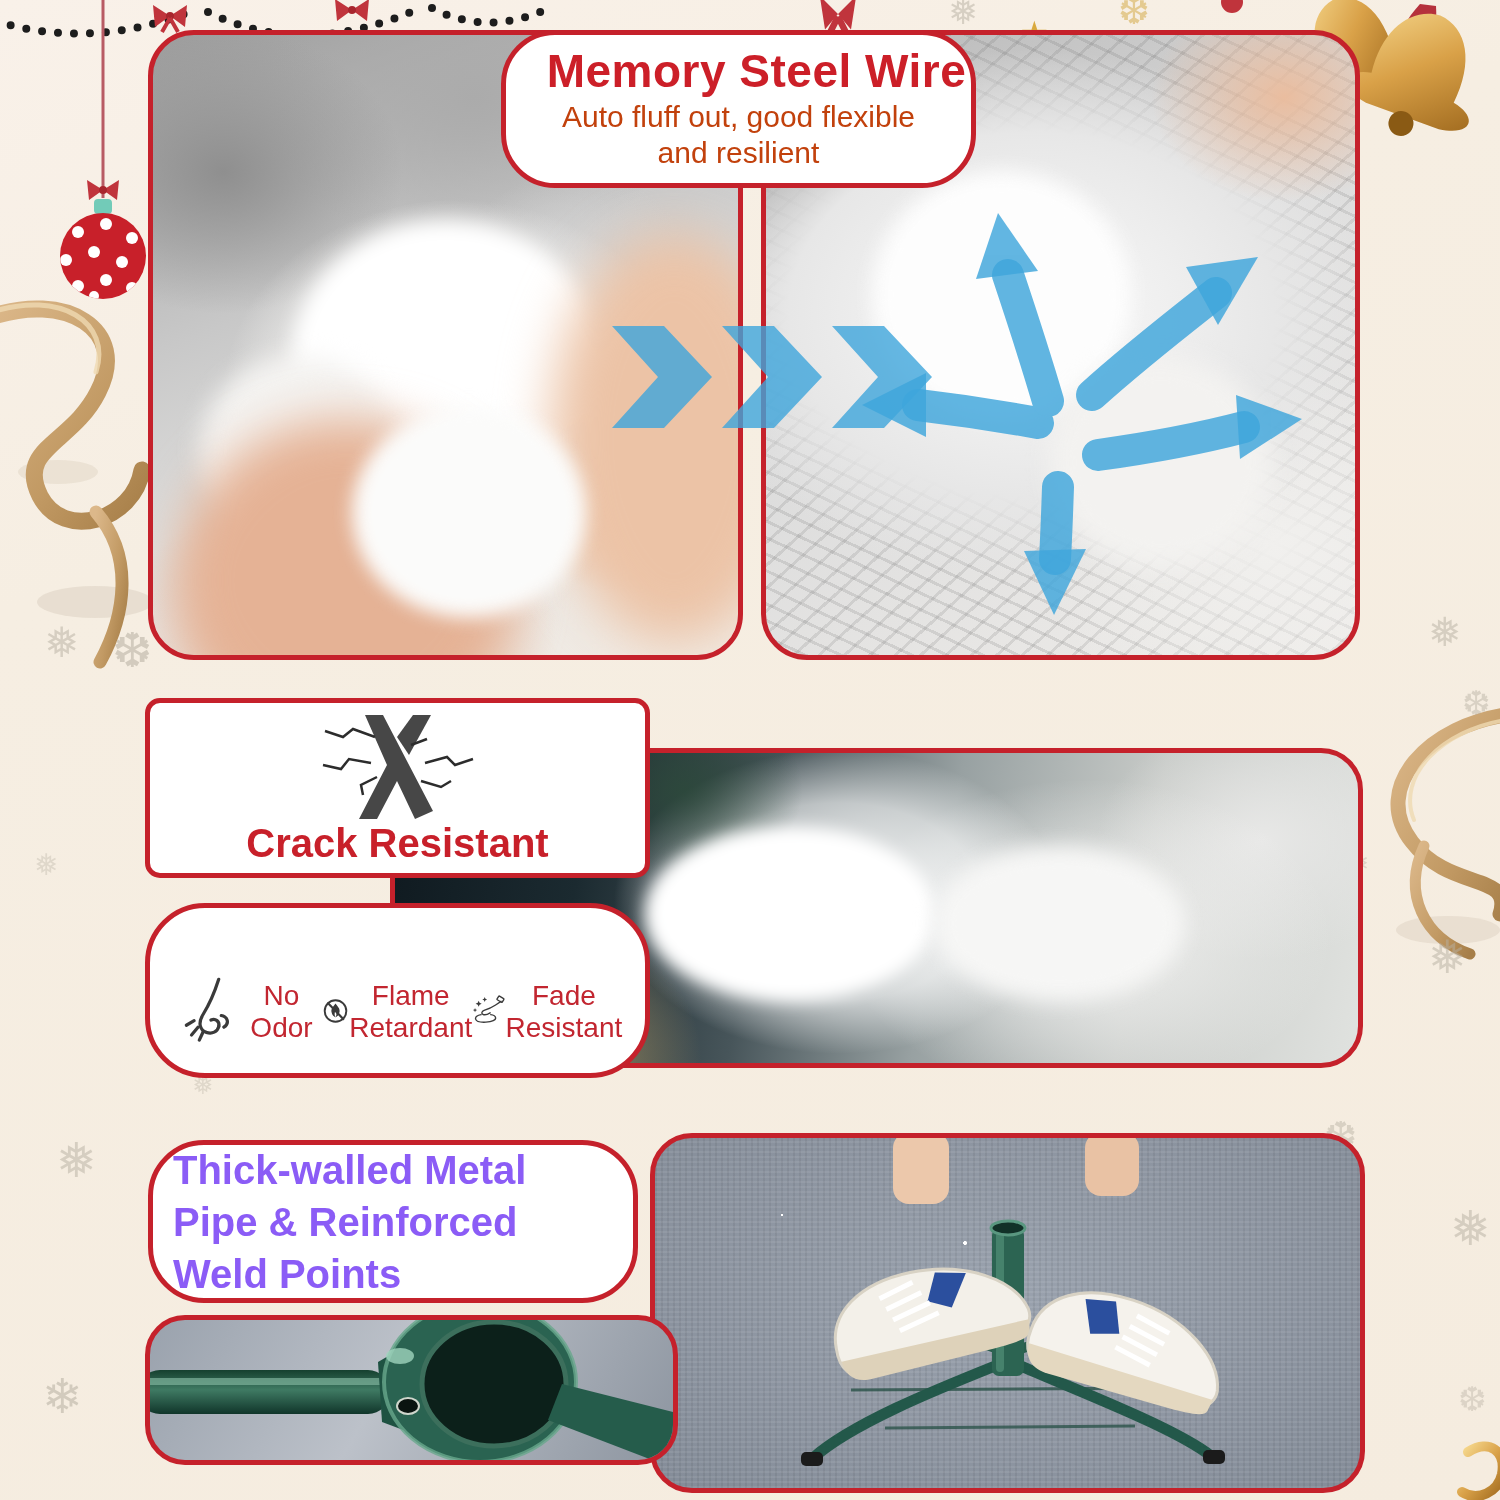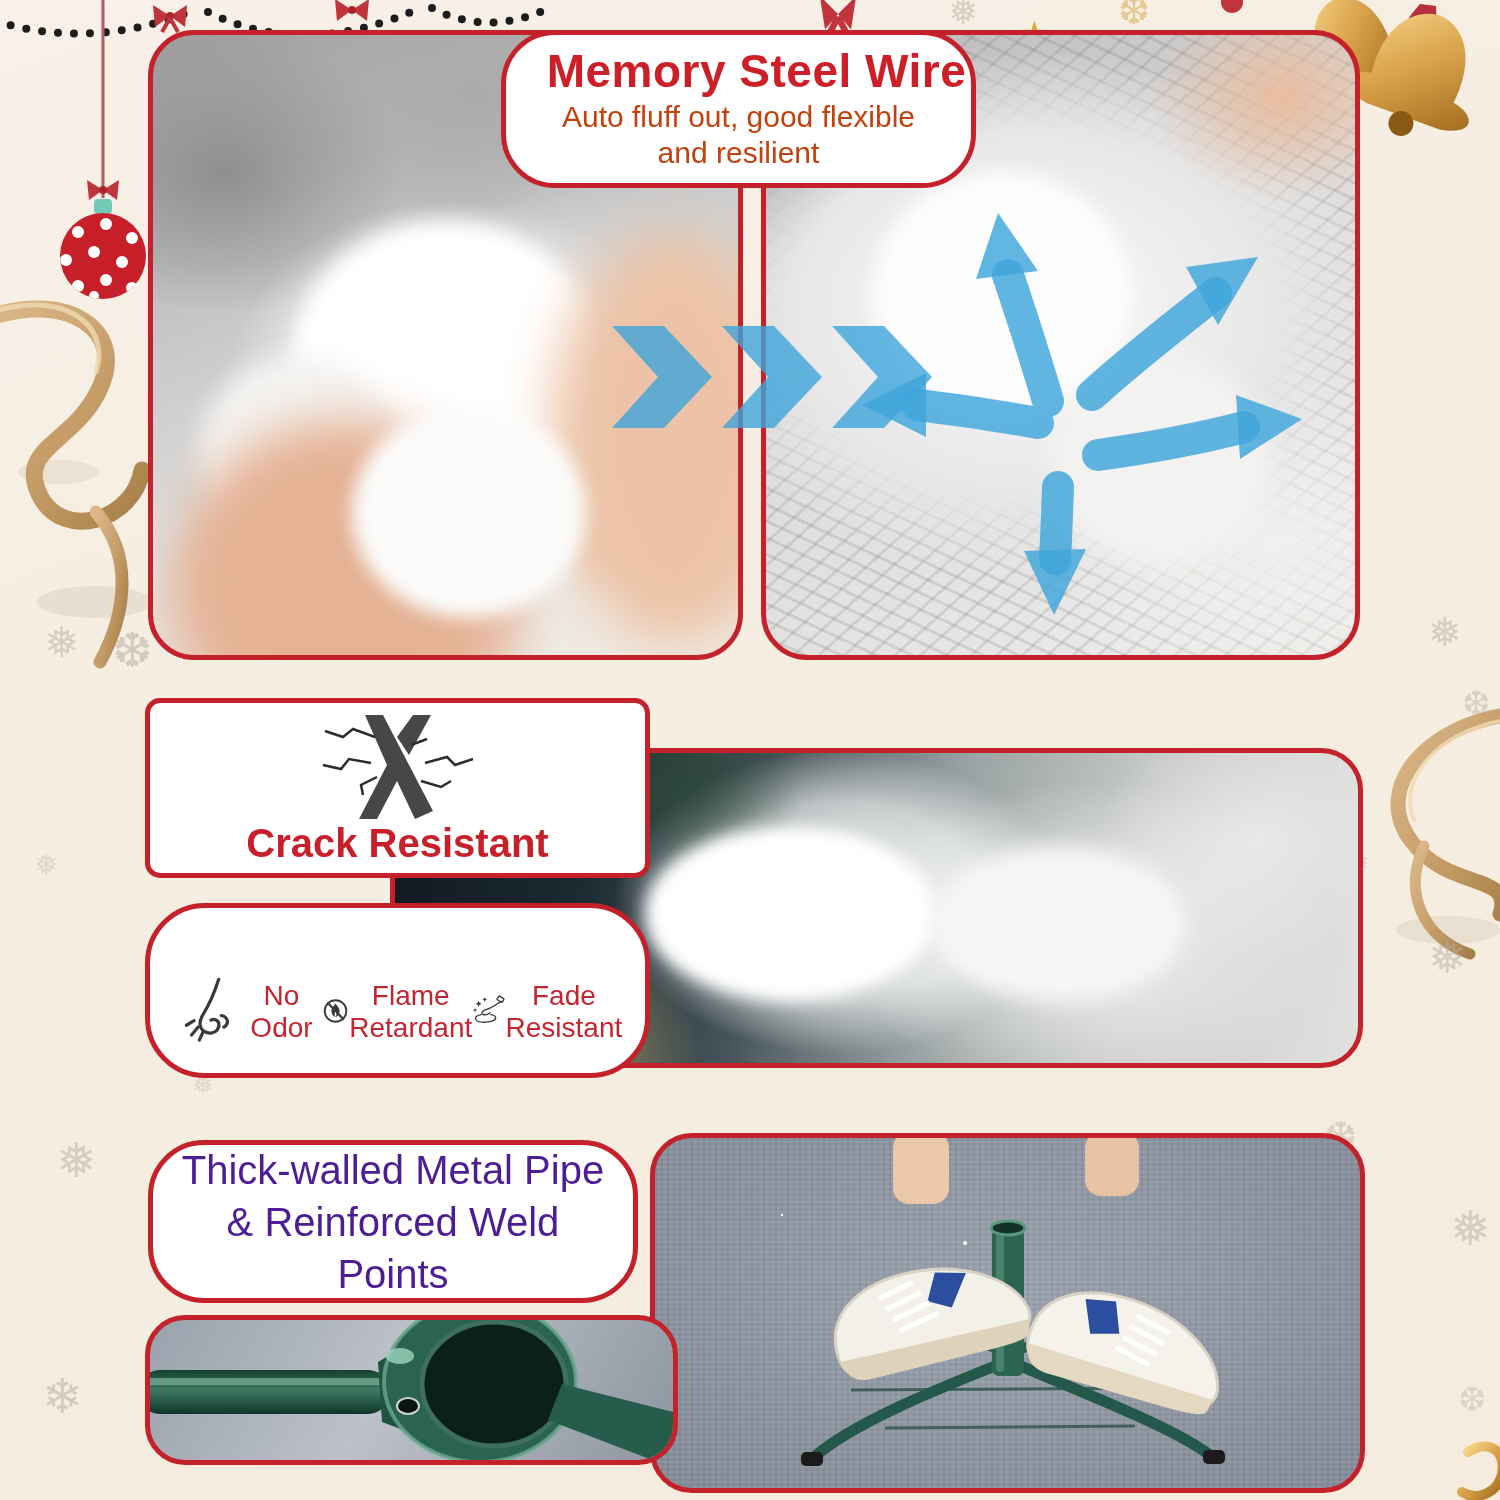--- a/index.html
+++ b/index.html
@@ -52,21 +52,21 @@
   .banner{left:501px;top:30px;width:475px;height:158px;border-radius:54px;z-index:5;}
   .banner-title{font-size:46px;font-weight:800;color:#cc1f28;letter-spacing:.5px;line-height:1.05;margin-left:36px;}
   .banner-sub{font-size:30px;color:#c2410c;font-weight:500;line-height:1.2;text-align:center;width:360px;margin-top:4px;}
   .crack-panel{left:145px;top:698px;width:505px;height:180px;border-radius:15px;z-index:5;padding-top:4px;}
   .crack-label{font-size:40px;font-weight:800;color:#c8202a;margin-top:2px;}
   .features-panel{left:145px;top:903px;width:505px;height:175px;border-radius:60px;z-index:5;
                   flex-direction:row;align-items:flex-end;justify-content:space-around;padding:14px 26px 16px;}
   .feature{display:flex;flex-direction:row;align-items:center;justify-content:flex-end;width:150px;}
   .feature-label{font-size:28px;color:#c22630;font-weight:500;text-align:center;line-height:1.15;margin-top:2px;}
   .title-panel{left:148px;top:1140px;width:490px;height:163px;border-radius:56px;z-index:4;}
-  .bottom-title{font-size:40px;font-weight:400;color:#4c1d95;text-align:center;line-height:1.3;width:440px;}
+  .bottom-title{font-size:40px;font-weight:700;color:#8b5cf6;text-align:left;line-height:1.3;width:440px;}
   
   .snowflake{position:absolute;font-family:"DejaVu Sans",sans-serif;color:#b7b0a2;z-index:1;line-height:1;}
   .arrows-svg{position:absolute;inset:0;width:100%;height:100%;}
 </style>
 </head>
 <body>
 
 <div class="canvas">
 
   <svg class="abs" style="left:0;top:0;width:1500px;height:1500px;z-index:1" viewBox="0 0 1500 1500">

